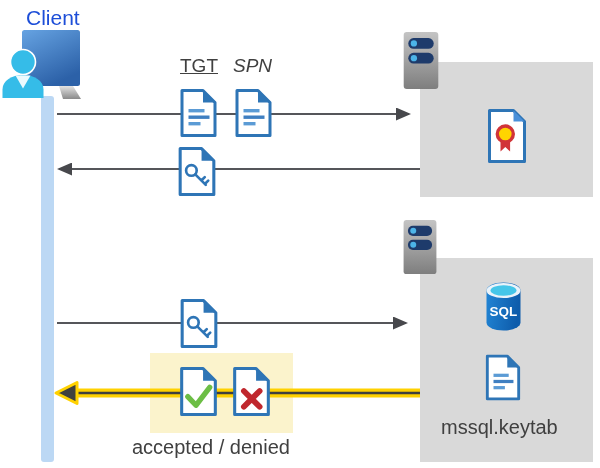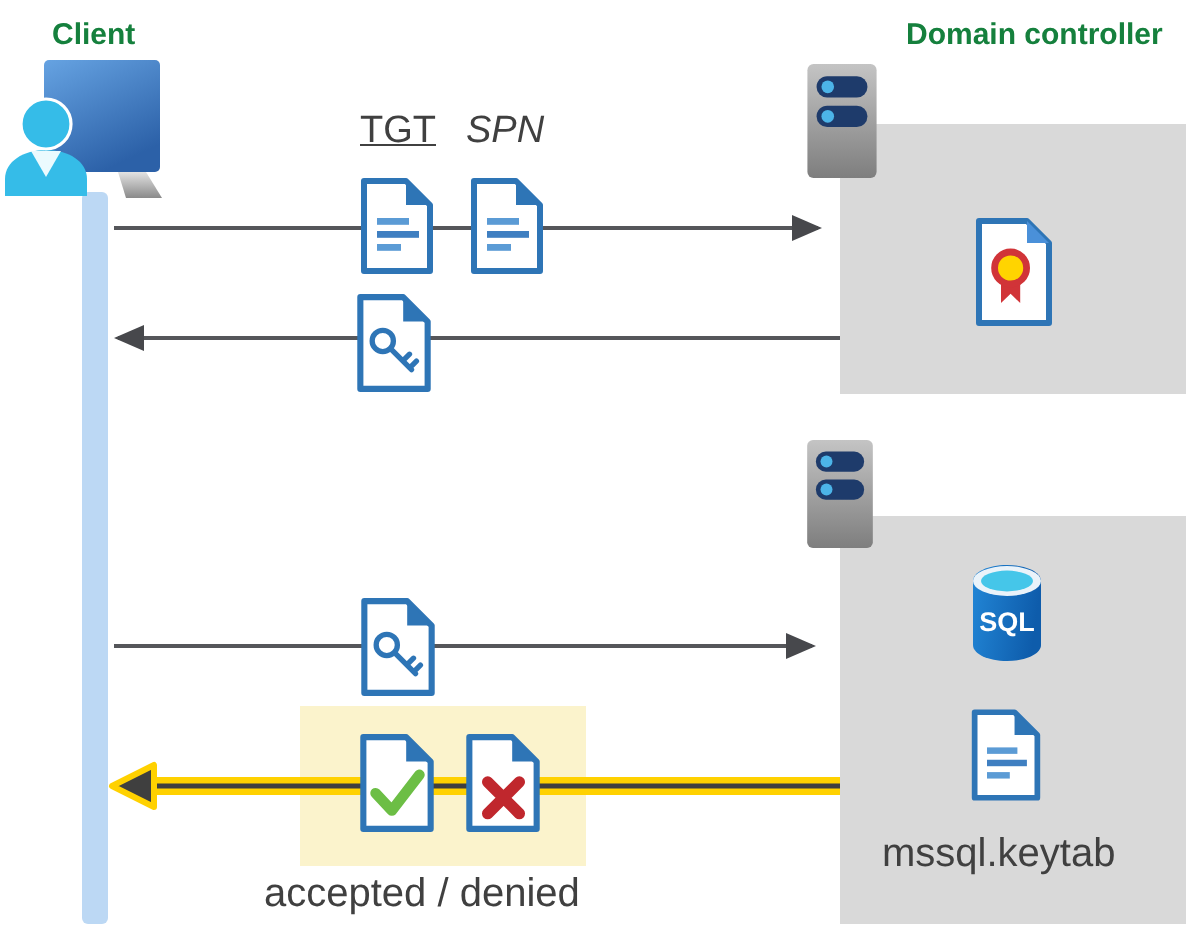--- a/index.html
+++ b/index.html
@@ -1,21 +1,21 @@
 <!DOCTYPE html>
 <html><head>
 <meta charset="utf-8">
 <style>
   html,body{margin:0;padding:0;background:#ffffff;}
   .canvas{
     position:relative;width:600px;height:468px;background:#ffffff;
     font-family:"Liberation Sans",sans-serif;overflow:hidden;
   }
   .abs{position:absolute;}
-  .actor-title{font-weight:bold;font-size:15px;line-height:27px;color:#15803d;}
+  .actor-title{font-weight:normal;font-size:21px;line-height:27px;color:#1d4ed8;}
   .small-label{font-size:19px;color:#404040;}
   .box{background:#d9d9d9;}
   .highlight-box{background:#fbf3cc;}
   .lifeline{background:#bcd8f4;border-radius:3px;}
   svg{display:block;}
   .overlay{pointer-events:none;}
 </style>
 </head>
 <body>
 
@@ -142,21 +142,20 @@
 
   <svg class="abs" style="left:484px;top:352px;" width="38" height="51" viewBox="0 0 40 50">
     <path d="M3.5 2.5 h21 l12 12 v33 h-33 z" fill="#ffffff" stroke="#2e75b6" stroke-width="3" stroke-linejoin="round"></path>
     <path d="M24.5 2.5 v12 h12 z" fill="#2e75b6"></path>
     <rect x="10" y="21" width="16" height="3.4" fill="#5b9bd5"></rect>
     <rect x="10" y="27.5" width="21" height="3.4" fill="#3f7fc1"></rect>
     <rect x="10" y="34" width="12" height="3.4" fill="#5b9bd5"></rect>
   </svg>
 
   <div class="abs actor-title" style="left:26px;top:4px;">Client</div>
-  <div class="abs actor-title" style="left:453px;top:4px;width:146px;">Domain controller</div>
 
   <div class="abs small-label" style="left:180px;top:55px;text-decoration:underline;">TGT</div>
   <div class="abs small-label" style="left:233px;top:55px;font-style:italic;">SPN</div>
 
   <div class="abs small-label" style="left:132px;top:436px;font-size:20px;">accepted / denied</div>
   <div class="abs small-label" style="left:441px;top:416px;font-size:20px;">mssql.keytab</div>
 
 </div>
 
 </body></html>

